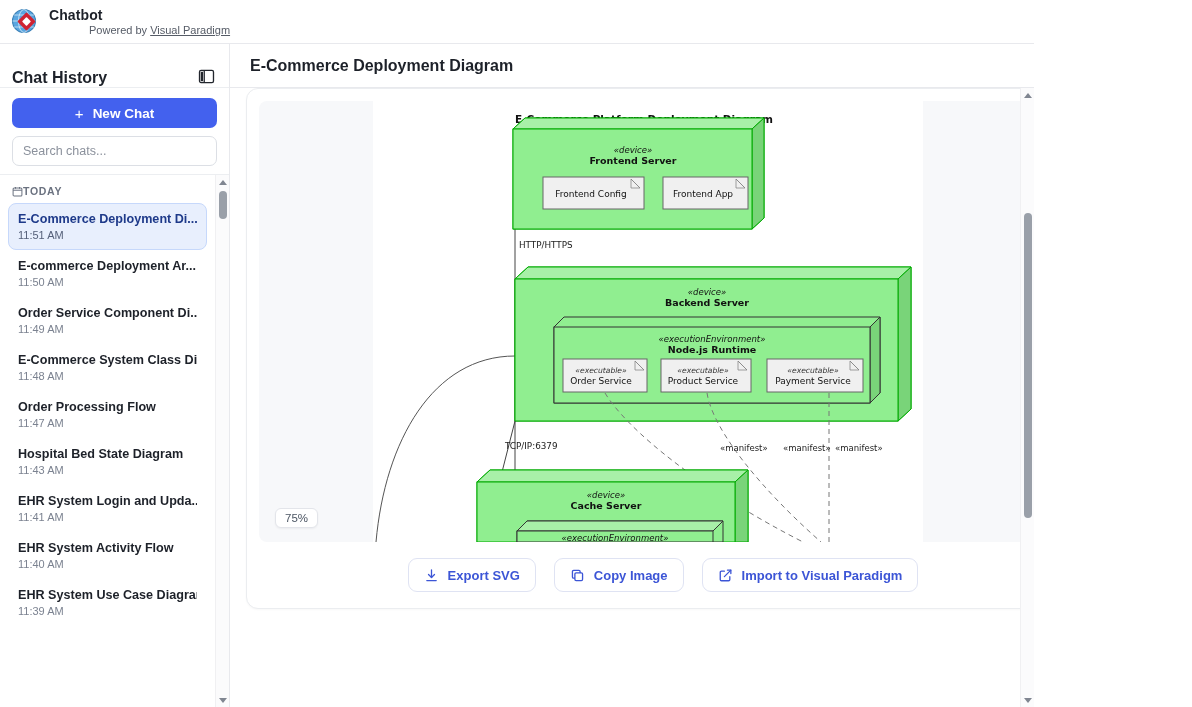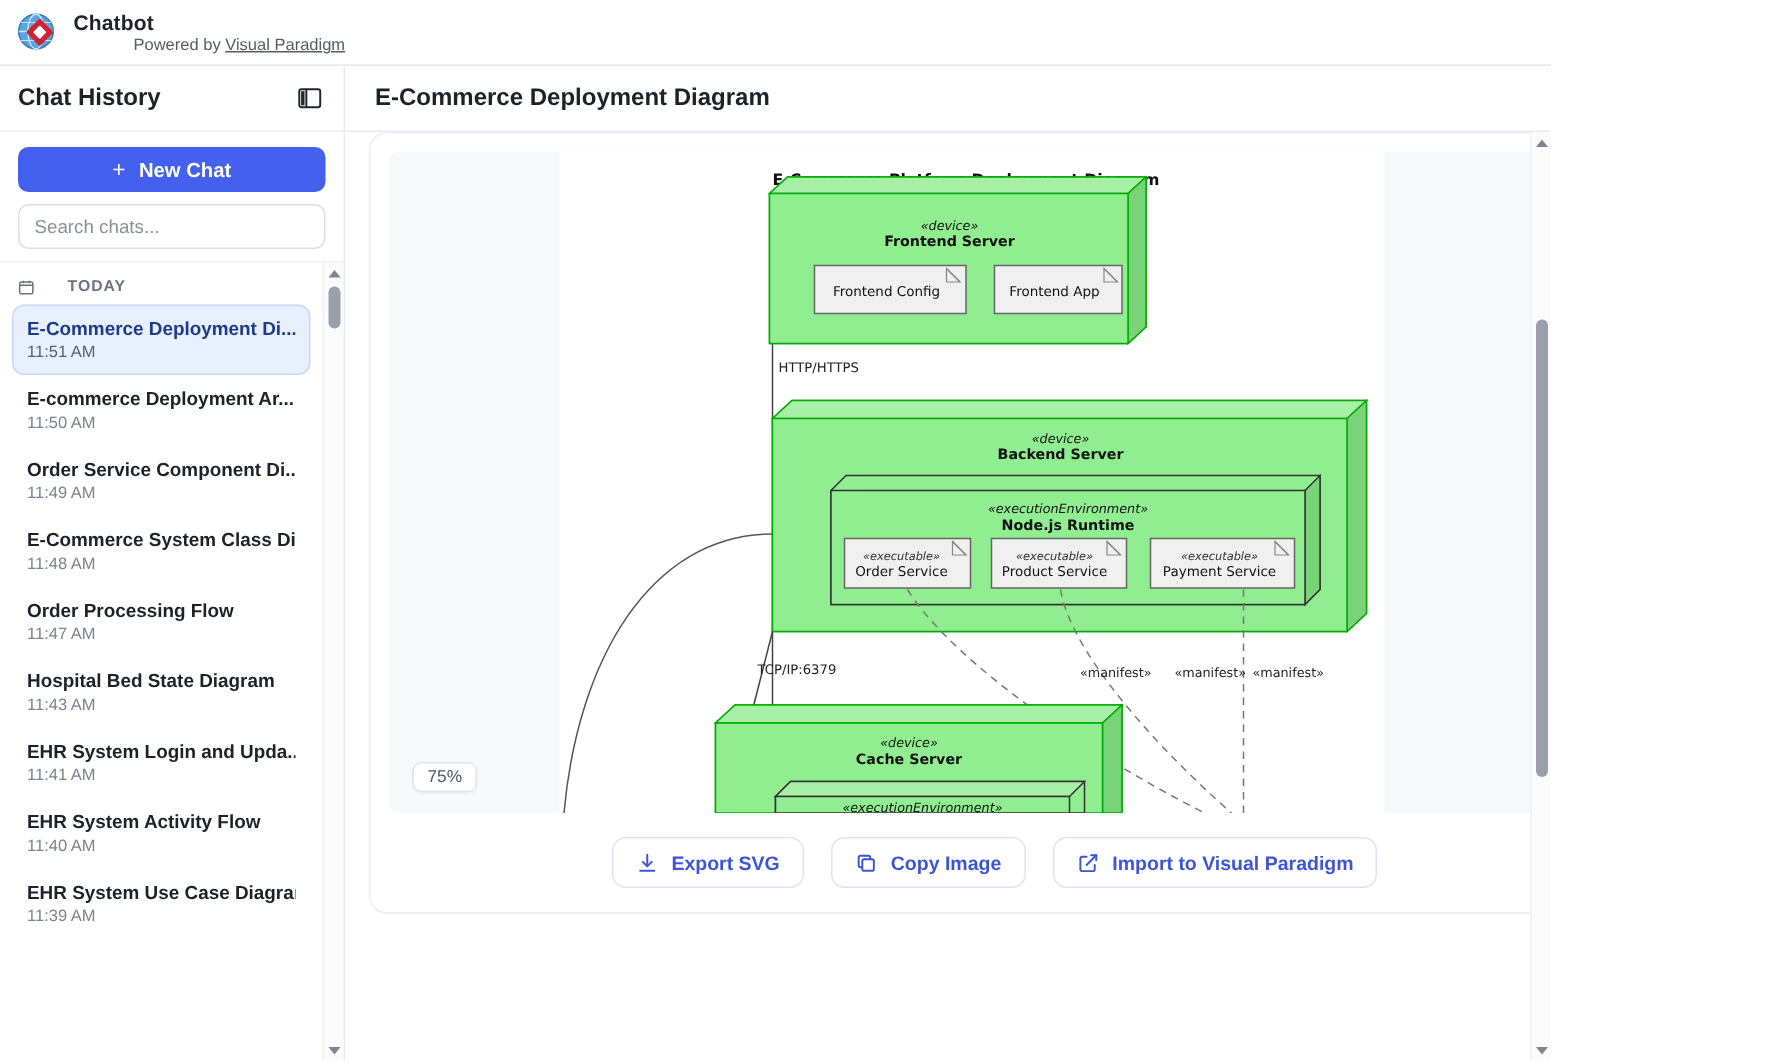--- a/index.html
+++ b/index.html
@@ -52,21 +52,21 @@
 
   
   .sidebar {
     width: 230px; flex: 0 0 230px;
     background: #ffffff;
     border-right: 1px solid #e8e9ed;
     display: flex; flex-direction: column; min-height: 0;
   }
   .sb-head {
     height: 44px; flex: 0 0 44px;
-    display: flex; align-items: center; justify-content: space-between;
+    display: flex; align-items: flex-end; justify-content: space-between;
     padding: 0 12px 0 12px; border-bottom: 1px solid #eceef1;
   }
   .sb-title { font-size: 16px; font-weight: 700; color: #1d2129; }
   .panel-toggle { width: 22px; height: 22px; display:flex; align-items:center; justify-content:center; color:#2b2f36; cursor:pointer; }
 
   .sb-actions { padding: 10px 12px 8px 12px; }
   .new-chat {
     width: 100%; height: 30px; border-radius: 7px; border: none;
     background: #4361ee; color: #fff; font-size: 13.5px; font-weight: 700;
     display: flex; align-items: center; justify-content: center; gap: 9px; cursor: pointer;
@@ -77,21 +77,21 @@
     width: 100%; height: 30px; border-radius: 7px;
     border: 1px solid #dcdfe5; background: #fff;
     padding: 0 10px; font-size: 12.5px; color: #2b2f36;
     font-family: "Liberation Sans", sans-serif;
   }
   .search-input::placeholder { color: #8b919c; }
 
   .sb-list-wrap { flex: 1 1 auto; position: relative; min-height: 0; border-top: 1px solid #eceef1; }
   .sb-list { position: absolute; inset: 0 14px 0 0; overflow: hidden; padding-top: 6px; }
   .sb-group {
-    display: flex; align-items: center; gap: 22px;
+    display: flex; align-items: center; gap: 0;
     padding: 4px 12px 6px 12px; color: #6b7280;
     font-size: 10.5px; font-weight: 700; letter-spacing: .7px;
   }
   .chat-item { margin: 0 8px; padding: 9px 10px; border-radius: 8px; cursor: pointer; }
   .chat-item.active { background: #e8effd; border: 1px solid #c6d8fb; padding: 8px 9px; }
   .chat-name { font-size: 12.6px; font-weight: 700; color: #1d2129; white-space: nowrap; overflow: hidden; }
   .chat-item.active .chat-name { color: #1e3a8a; }
   .chat-time { font-size: 11px; color: #7b8290; margin-top: 3px; }
   .chat-item.active .chat-time { color: #55607a; }
 

